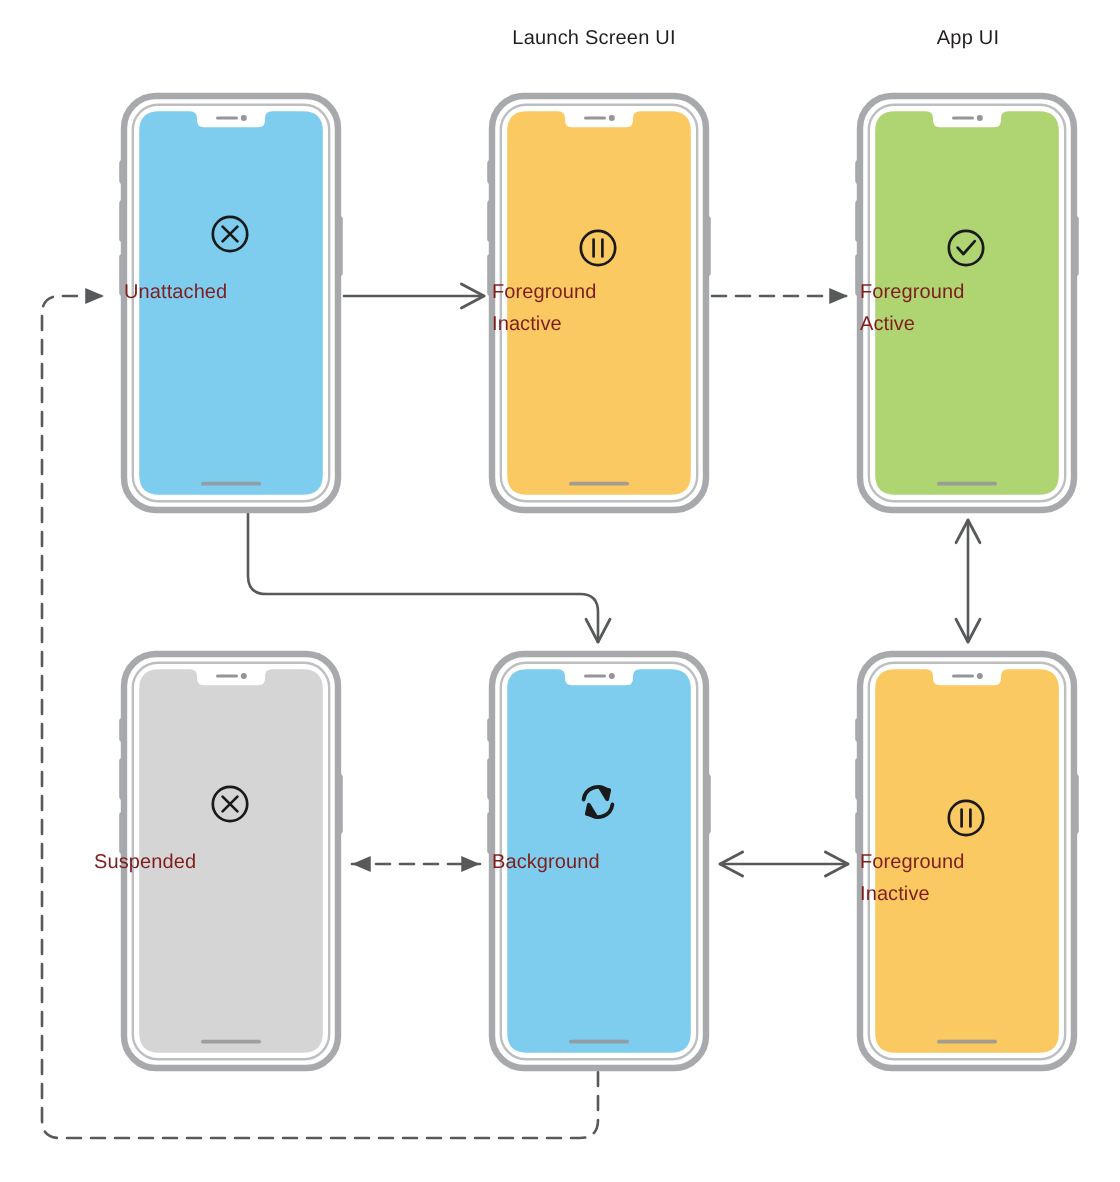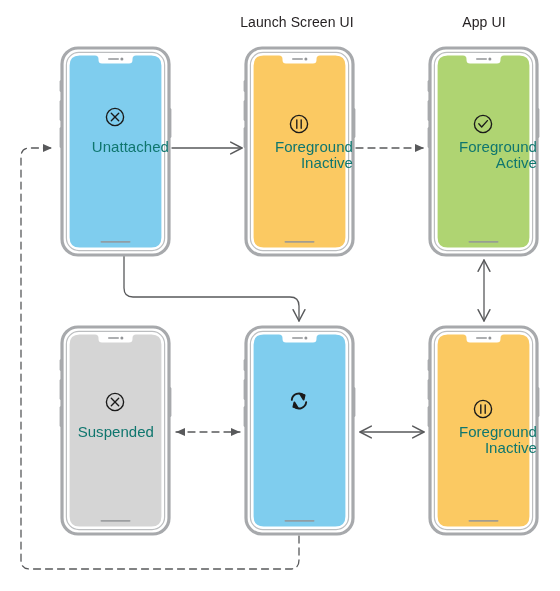--- a/index.html
+++ b/index.html
@@ -7,28 +7,28 @@
     width:560px;height:591px;background:#ffffff;
     font-family:"Liberation Sans","DejaVu Sans",sans-serif;
     position:relative;overflow:hidden;
   }
   #stage{position:absolute;inset:0;}
   .svg-layer{position:absolute;left:0;top:0;width:560px;height:591px;}
   #arrow-layer{z-index:1;}
   #phone-layer{z-index:2;}
   .col-title{
     position:absolute;z-index:3;
-    font-size:14px;color:#231f20;
+    font-size:10px;color:#231f20;
     text-align:center;white-space:nowrap;
     letter-spacing:.1px;
   }
   .phone-label{
     position:absolute;z-index:4;
-    font-size:15px;color:#0f766e;
-    text-align:right;line-height:15.5px;
+    font-size:10px;color:#7f1d1d;
+    text-align:left;line-height:15.5px;
     white-space:pre-line;letter-spacing:.05px;
   }
 </style>
 </head>
 <body>
 
 <div id="stage">
 
   <svg class="svg-layer" id="arrow-layer" viewBox="0 0 560 591">
     <defs>
@@ -171,16 +171,17 @@
 
   <div class="col-title" style="left:207px;top:14px;width:180px;">Launch Screen UI</div>
   <div class="col-title" style="left:394px;top:14px;width:180px;">App UI</div>
 
   <div class="phone-label" style="left:62px;top:139px;width:107px;">Unattached</div>
   <div class="phone-label" style="left:246px;top:139px;width:107px;">Foreground
 Inactive</div>
   <div class="phone-label" style="left:430px;top:139px;width:107px;">Foreground
 Active</div>
   <div class="phone-label" style="left:47px;top:424px;width:107px;">Suspended</div>
+  <div class="phone-label" style="left:246px;top:424px;width:107px;">Background</div>
   <div class="phone-label" style="left:430px;top:424px;width:107px;">Foreground
 Inactive</div>
 
 </div>
 
 </body></html>

